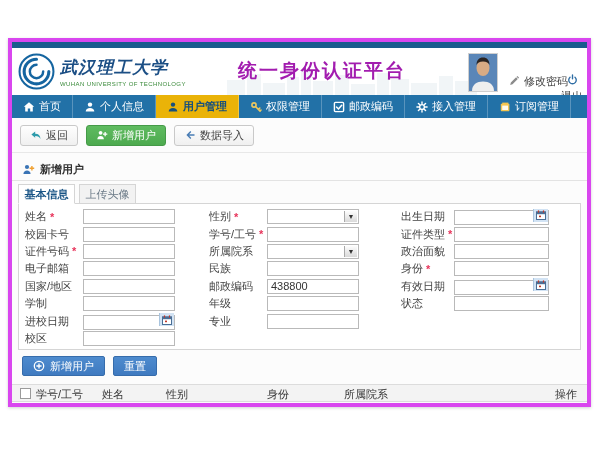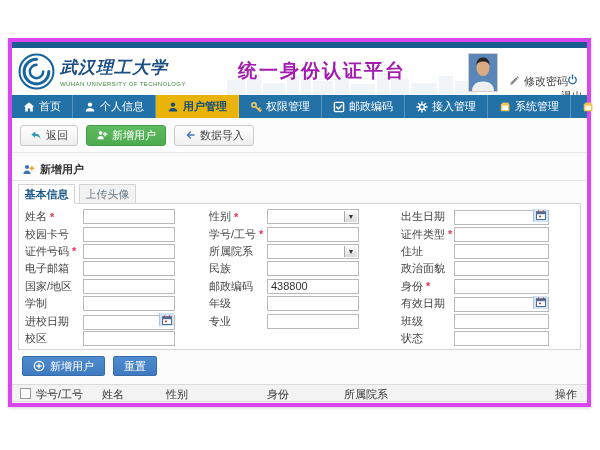--- a/index.html
+++ b/index.html
@@ -193,28 +193,20 @@
             </g>
           </svg>
         <span>接入管理</span>
       </div>
       <div class="nav-item">
         <svg width="12" height="12" viewBox="0 0 12 12">
             <rect x="3.2" y="1.6" width="6.2" height="2.4" fill="#f3c552"></rect>
             <rect x="1.8" y="2.8" width="8.6" height="7.4" rx=".6" fill="#f3c552"></rect>
             <rect x="3.2" y="4.6" width="5.8" height="4.4" fill="#fff" opacity=".9"></rect>
           </svg>
-        <span>系统管理</span>
-      </div>
-      <div class="nav-item">
-        <svg width="12" height="12" viewBox="0 0 12 12">
-            <rect x="3.2" y="1.6" width="6.2" height="2.4" fill="#f3c552"></rect>
-            <rect x="1.8" y="2.8" width="8.6" height="7.4" rx=".6" fill="#f3c552"></rect>
-            <rect x="3.2" y="4.6" width="5.8" height="4.4" fill="#fff" opacity=".9"></rect>
-          </svg>
         <span>订阅管理</span>
       </div>
     </div>
 
     <div class="content">
       <div class="toolbar">
         <button class="btn">
           <svg width="12" height="11" viewBox="0 0 12 11">
               <path fill="#2e9bab" d="M5.2 1.4 1.4 4.6l3.8 3.2V5.9c2.8 0 4.4.9 5.3 3-.2-3.4-2-5.2-5.3-5.2Z"></path>
             </svg>
@@ -391,26 +383,20 @@
           </div>
           <div class="frow">
             <span class="lblbox">
                 <span class="flabel">证件类型</span>
                 <span class="req">*</span>
               </span>
             <input class="finput" style="">
           </div>
           <div class="frow">
             <span class="lblbox">
-                <span class="flabel">住址</span>
-              </span>
-            <input class="finput" style="">
-          </div>
-          <div class="frow">
-            <span class="lblbox">
                 <span class="flabel">政治面貌</span>
               </span>
             <input class="finput" style="">
           </div>
           <div class="frow">
             <span class="lblbox">
                 <span class="flabel">身份</span>
                 <span class="req">*</span>
               </span>
             <input class="finput" style="">
@@ -421,26 +407,20 @@
               </span>
             <span class="fwrap"><input class="finput" style=""><span class="cal-btn">
                   <svg width="10" height="10" viewBox="0 0 10 10">
                     <rect x=".5" y="1.8" width="9" height="7.7" fill="#fff" stroke="#4a6f96"></rect>
                     <rect x=".5" y="1.8" width="9" height="2.4" fill="#4a6f96"></rect>
                     <rect x="1.9" y=".4" width="1.2" height="2.2" fill="#c0392b"></rect>
                     <rect x="6.9" y=".4" width="1.2" height="2.2" fill="#c0392b"></rect>
                     <rect x="3" y="5.6" width="2" height="1.6" fill="#c0392b"></rect>
                   </svg>
                 </span></span>
-          </div>
-          <div class="frow">
-            <span class="lblbox">
-                <span class="flabel">班级</span>
-              </span>
-            <input class="finput" style="">
           </div>
           <div class="frow">
             <span class="lblbox">
                 <span class="flabel">状态</span>
               </span>
             <input class="finput" style="">
           </div>
         </div>
       </div>
 

